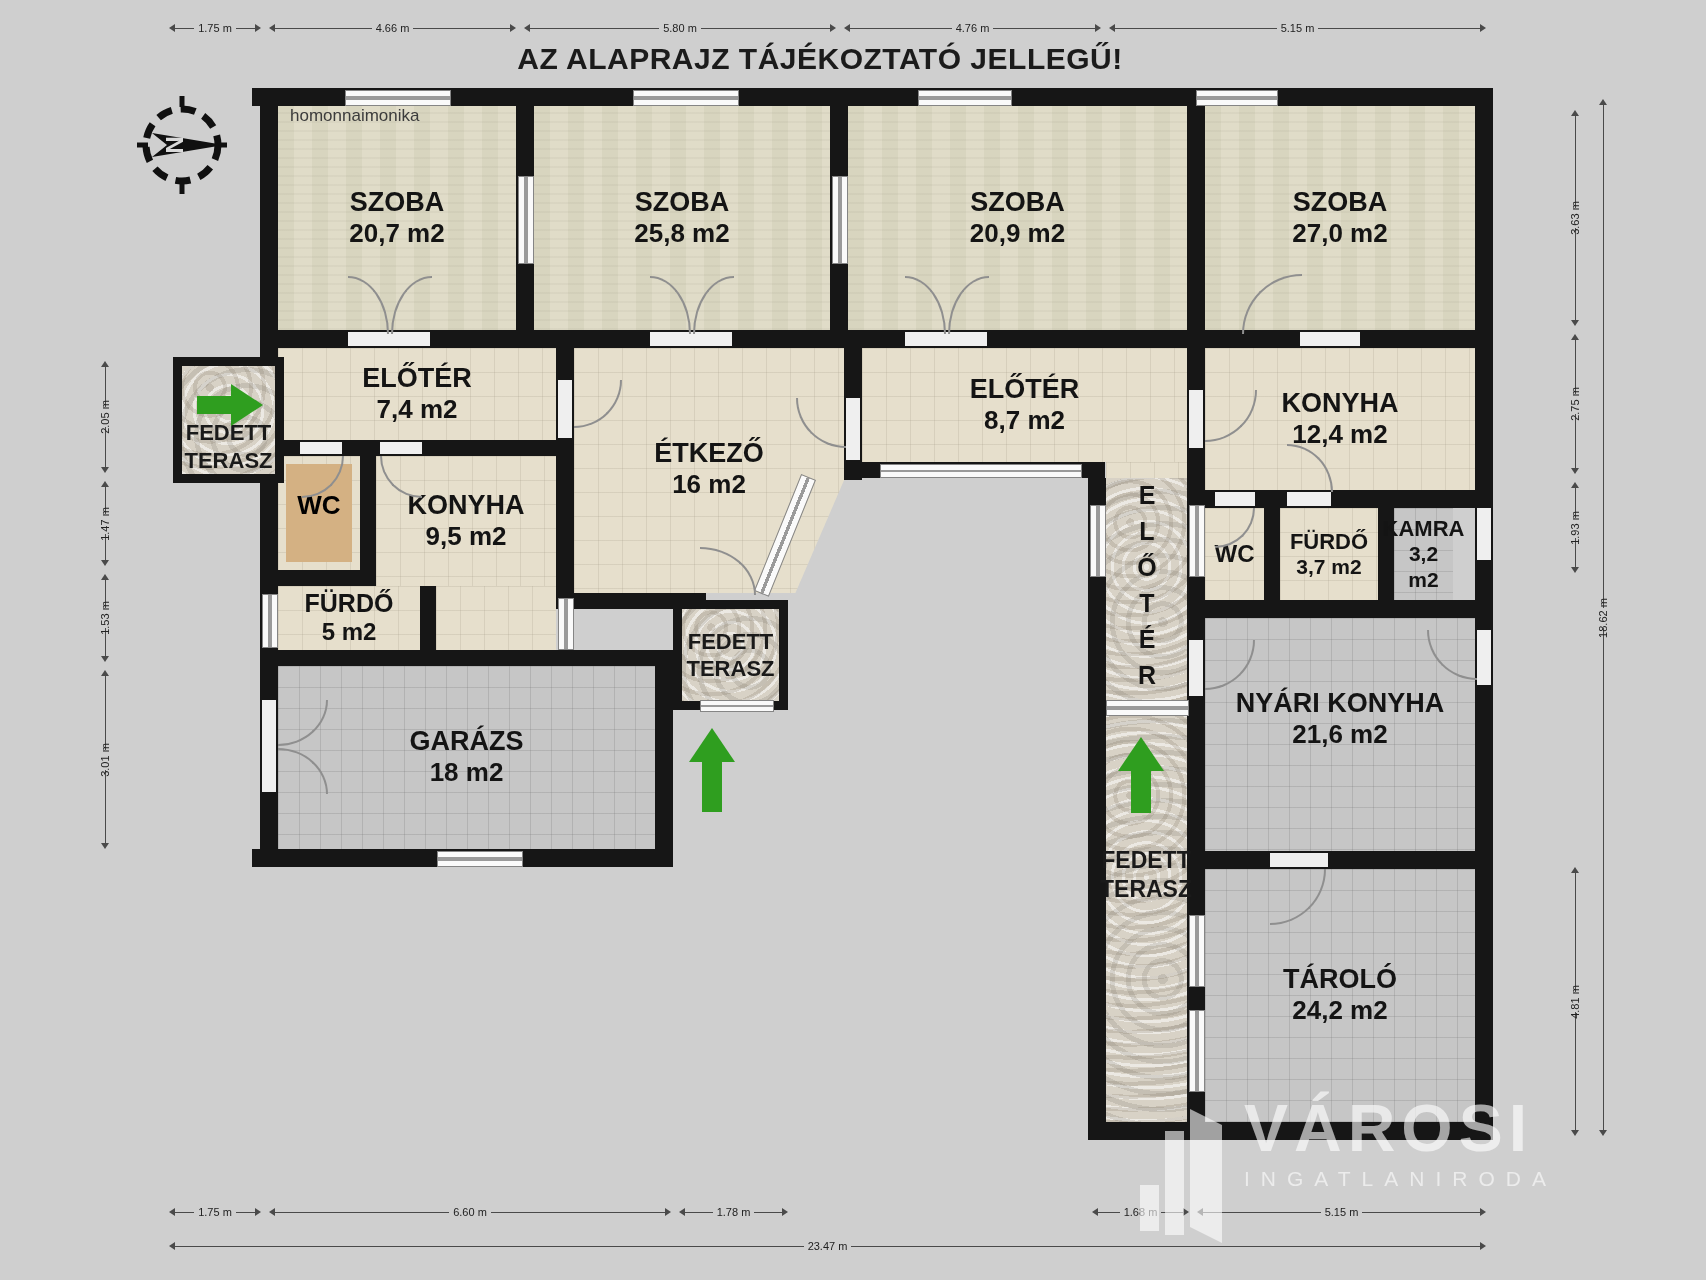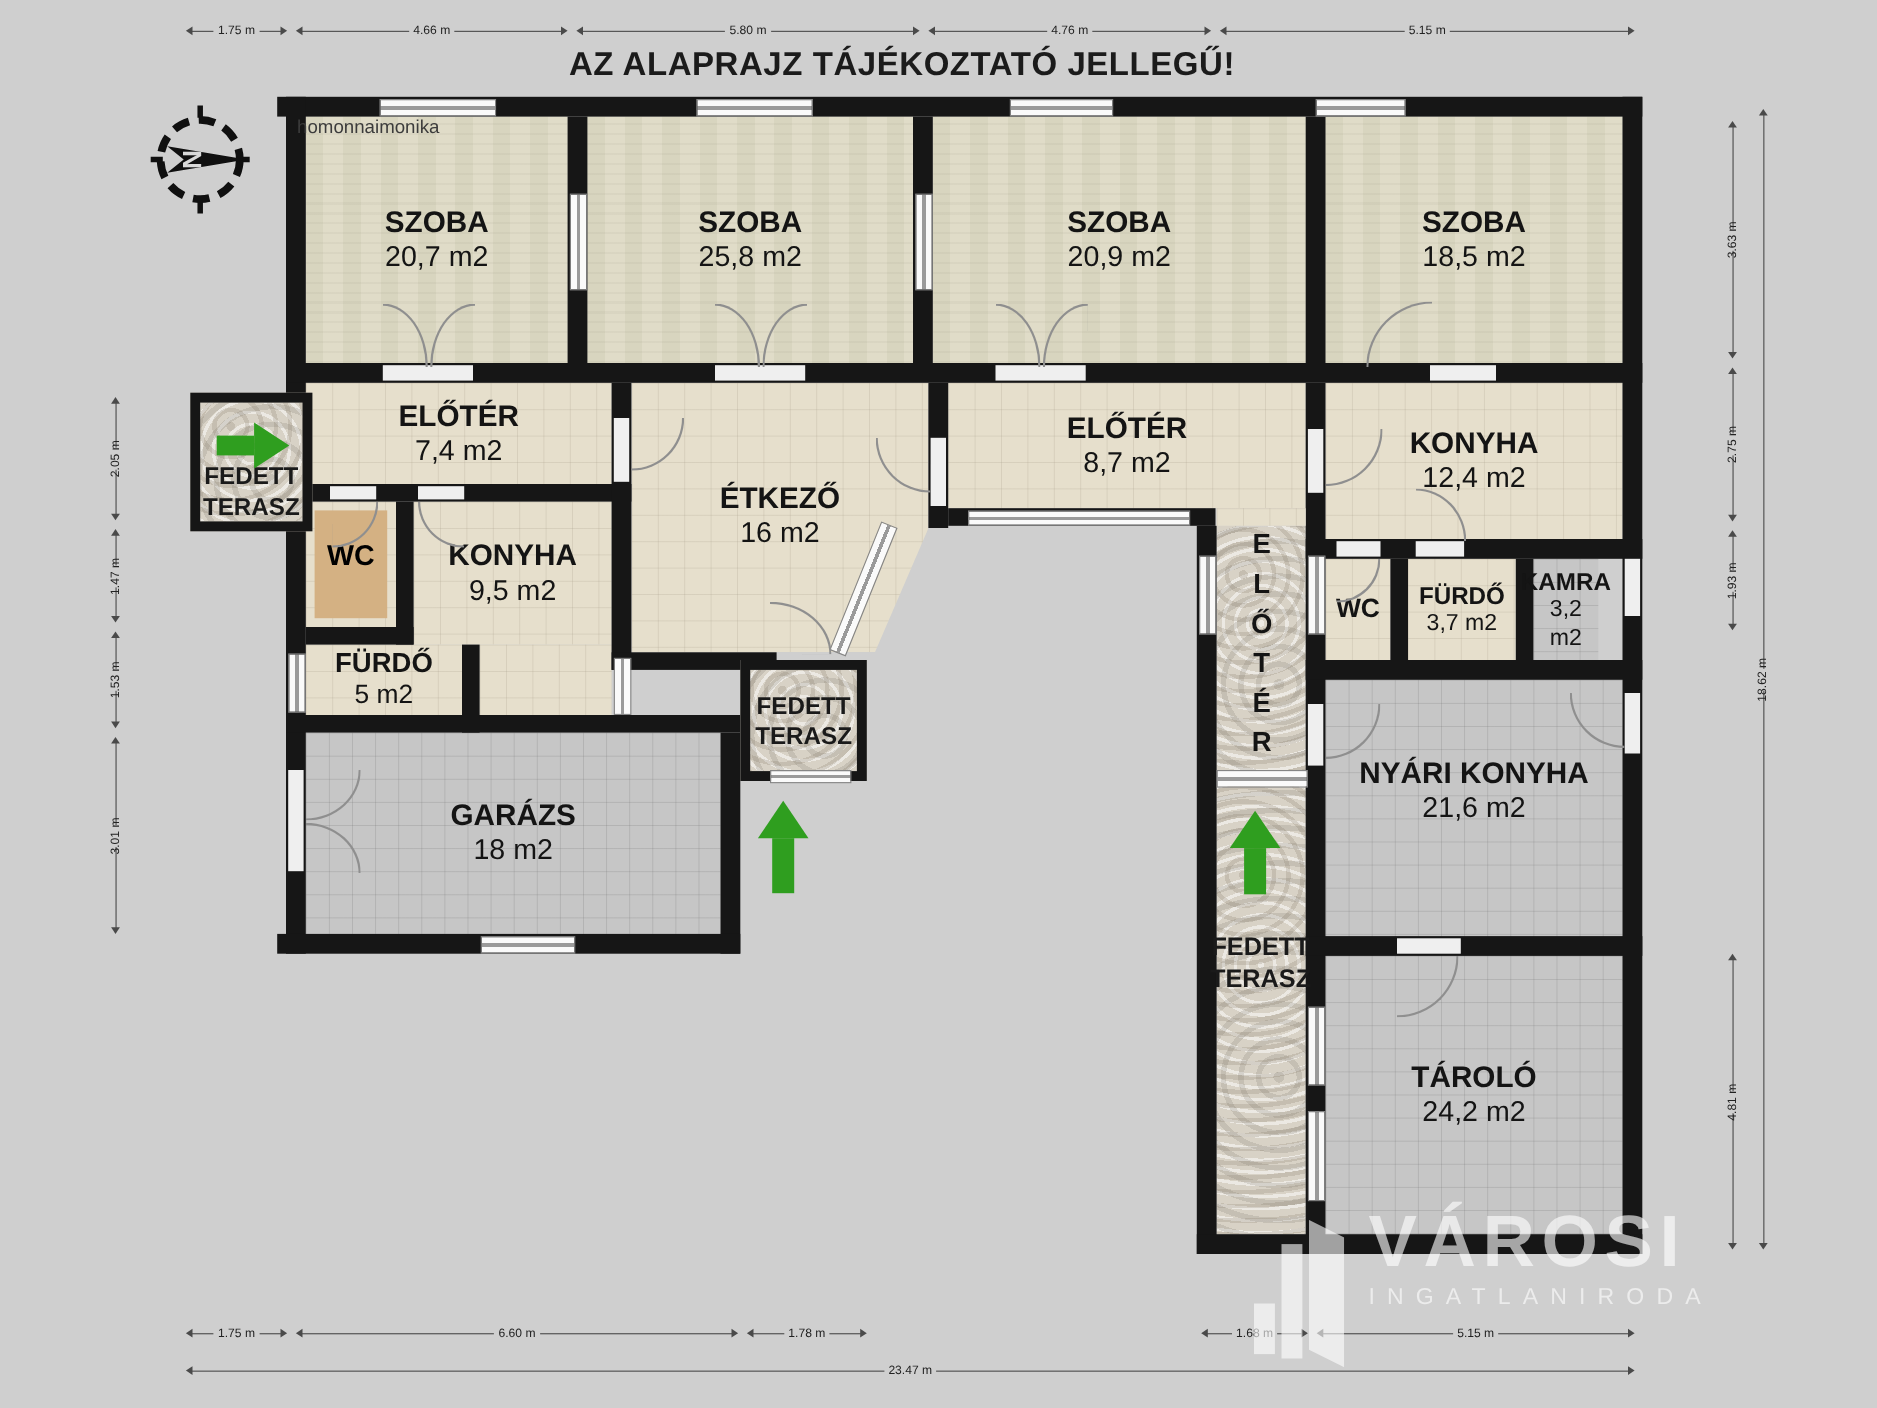--- a/index.html
+++ b/index.html
@@ -23,21 +23,21 @@
   .fill-gray{background:
       linear-gradient(rgba(120,120,120,.25) 1px,transparent 1px),
       linear-gradient(90deg,rgba(120,120,120,.25) 1px,transparent 1px),#c6c6c6;
       background-size:21px 21px;}
   .fill-stone{background:
       repeating-radial-gradient(circle at 30% 20%,rgba(130,118,100,.22) 0 4px,transparent 4px 13px),
       repeating-radial-gradient(circle at 70% 65%,rgba(110,105,95,.18) 0 5px,transparent 5px 16px),
       repeating-radial-gradient(circle at 50% 40%,rgba(255,255,255,.5) 0 3px,transparent 3px 11px),
       #d8d2c6;}
   .rname{font-weight:700;font-size:27px;line-height:1.15;z-index:3;}
-  .rarea{font-weight:400;font-size:26px;line-height:1.2;z-index:3;}
+  .rarea{font-weight:700;font-size:26px;line-height:1.2;z-index:3;}
   .small .rname{font-size:22px;} .small .rarea{font-size:21px;}
   .terasz-label{font-weight:700;font-size:23px;line-height:1.25;color:#1a1a1a;z-index:3;white-space:nowrap;}
   .vert-text{writing-mode:vertical-rl;text-orientation:upright;font-weight:700;font-size:25px;
              letter-spacing:8px;color:#141414;z-index:3;}
   
   .winH{position:absolute;border:1px solid #858585;
         background:linear-gradient(#fafafa 38%,#9a9a9a 38% 62%,#fafafa 62%);z-index:2;}
   .winV{position:absolute;border:1px solid #858585;
         background:linear-gradient(90deg,#fafafa 38%,#9a9a9a 38% 62%,#fafafa 62%);z-index:2;}
   .open{position:absolute;background:#efefef;z-index:2;}
@@ -59,21 +59,21 @@
   .hdim::after{content:"";border:4px solid transparent;border-left:6px solid #4a4a4a;margin-left:-2px;}
   .vdim{position:absolute;display:flex;flex-direction:column;align-items:center;width:14px;z-index:5;}
   .vdim i{flex:1;border-left:1px solid #4a4a4a;width:0;}
   .vdim b{font-size:11px;font-weight:400;color:#222;padding:4px 0;white-space:nowrap;
           transform:rotate(-90deg);}
   .vdim::before{content:"";border:4px solid transparent;border-bottom:6px solid #4a4a4a;margin-bottom:-2px;}
   .vdim::after{content:"";border:4px solid transparent;border-top:6px solid #4a4a4a;margin-top:-2px;}
   
   #title{position:absolute;left:280px;top:42px;width:1080px;text-align:center;
          font-size:30px;font-weight:700;letter-spacing:.5px;color:#1b1b1b;z-index:6;}
-  #watermark{position:absolute;left:270px;top:106px;font-size:17px;color:#3c3c3c;z-index:6;}
+  #watermark{position:absolute;left:290px;top:106px;font-size:17px;color:#3c3c3c;z-index:6;}
   #logo{position:absolute;left:1140px;top:1095px;display:flex;align-items:flex-start;z-index:8;}
   #logo .brand{font-size:66px;font-weight:800;letter-spacing:6px;color:rgba(255,255,255,.62);line-height:1;}
   #logo .sub{font-size:21px;font-weight:400;letter-spacing:11px;color:rgba(255,255,255,.60);margin-top:6px;}
   .tbox{position:absolute;z-index:2;border:9px solid #161616;display:flex;flex-direction:column;
         align-items:center;justify-content:flex-end;}
 </style>
 </head>
 <body>
 
 <div id="stage">
@@ -98,21 +98,21 @@
   <div class="room fill-tex" style="left:534px;top:106px;width:296px;height:224px;">
     <span class="rname">SZOBA</span>
     <span class="rarea">25,8 m2</span>
   </div>
   <div class="room fill-tex" style="left:848px;top:106px;width:339px;height:224px;">
     <span class="rname">SZOBA</span>
     <span class="rarea">20,9 m2</span>
   </div>
   <div class="room fill-tex" style="left:1205px;top:106px;width:270px;height:224px;">
     <span class="rname">SZOBA</span>
-    <span class="rarea">18,5 m2</span>
+    <span class="rarea">27,0 m2</span>
   </div>
 
   <div class="room fill-cream" style="left:278px;top:348px;width:278px;height:92px;">
     <span class="rname">ELŐTÉR</span>
     <span class="rarea">7,4 m2</span>
   </div>
 
   <div class="room fill-cream" style="left:574px;top:348px;width:270px;height:245px;
               clip-path:polygon(0 0,100% 0,100% 54%,82% 100%,0 100%);justify-content:flex-start;padding-top:90px;box-sizing:border-box;">
     <span class="rname">ÉTKEZŐ</span>

